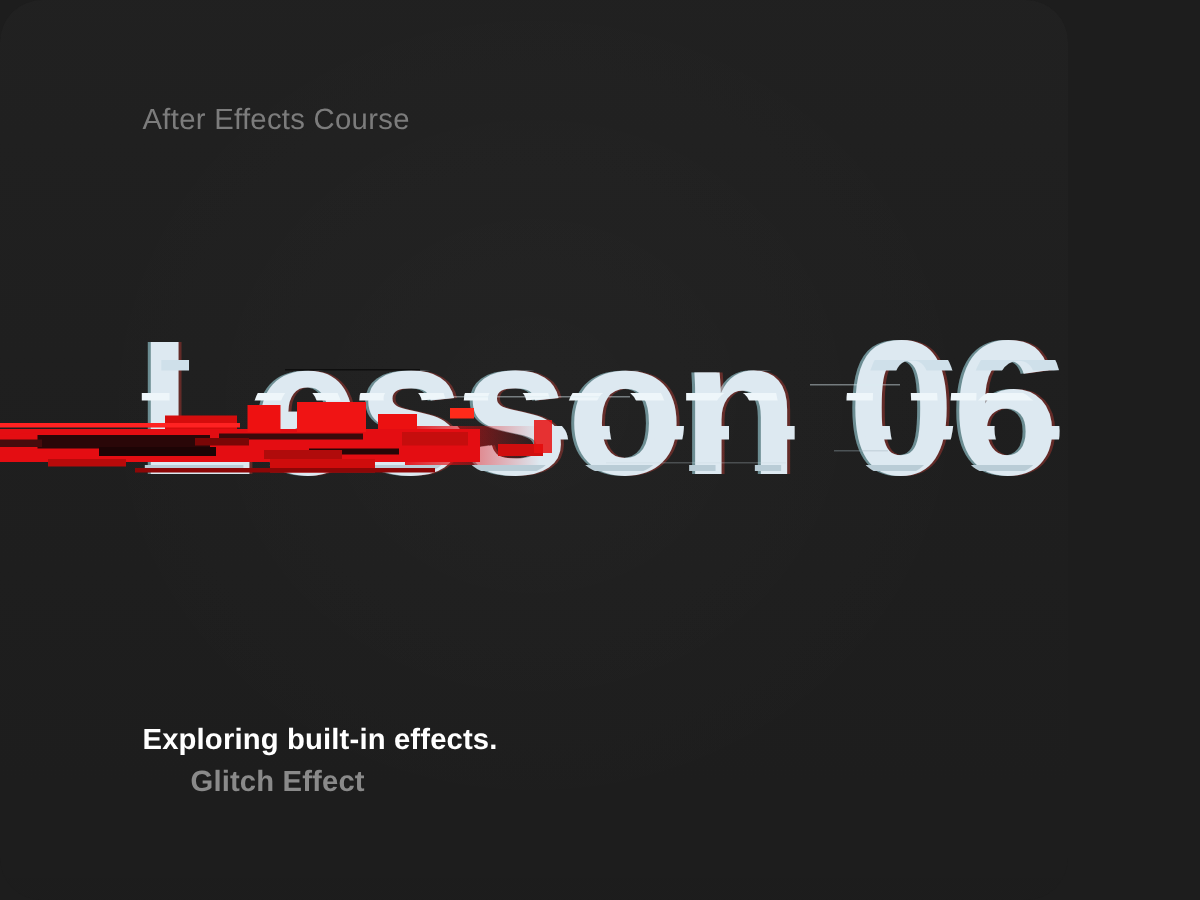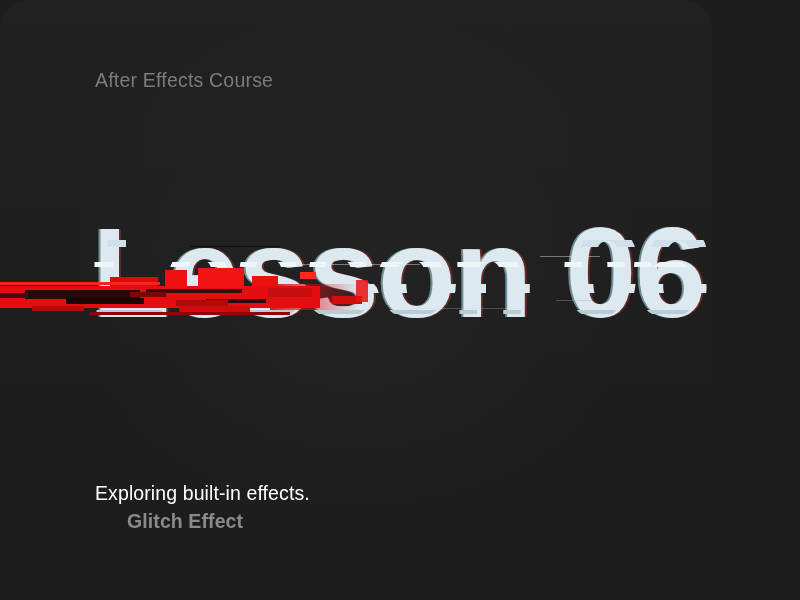--- a/index.html
+++ b/index.html
@@ -156,21 +156,21 @@
   .sp7 { left: 130px; top: 292px; width: 36px; height: 5px;  background:#7a0606; }
 
   
   .caption {
     position: absolute;
     left: 95px;
     top: 482px;
   }
   .caption-main {
     font-size: 19.5px;
-    font-weight: 400;
+    font-weight: 700;
     color: #ffffff;
     letter-spacing: 0.1px;
     margin-bottom: 5px;
     white-space: nowrap;
   }
   .caption-sub {
     font-size: 19.5px;
     font-weight: 700;
     color: #8a8a8a;
     letter-spacing: 0.1px;

